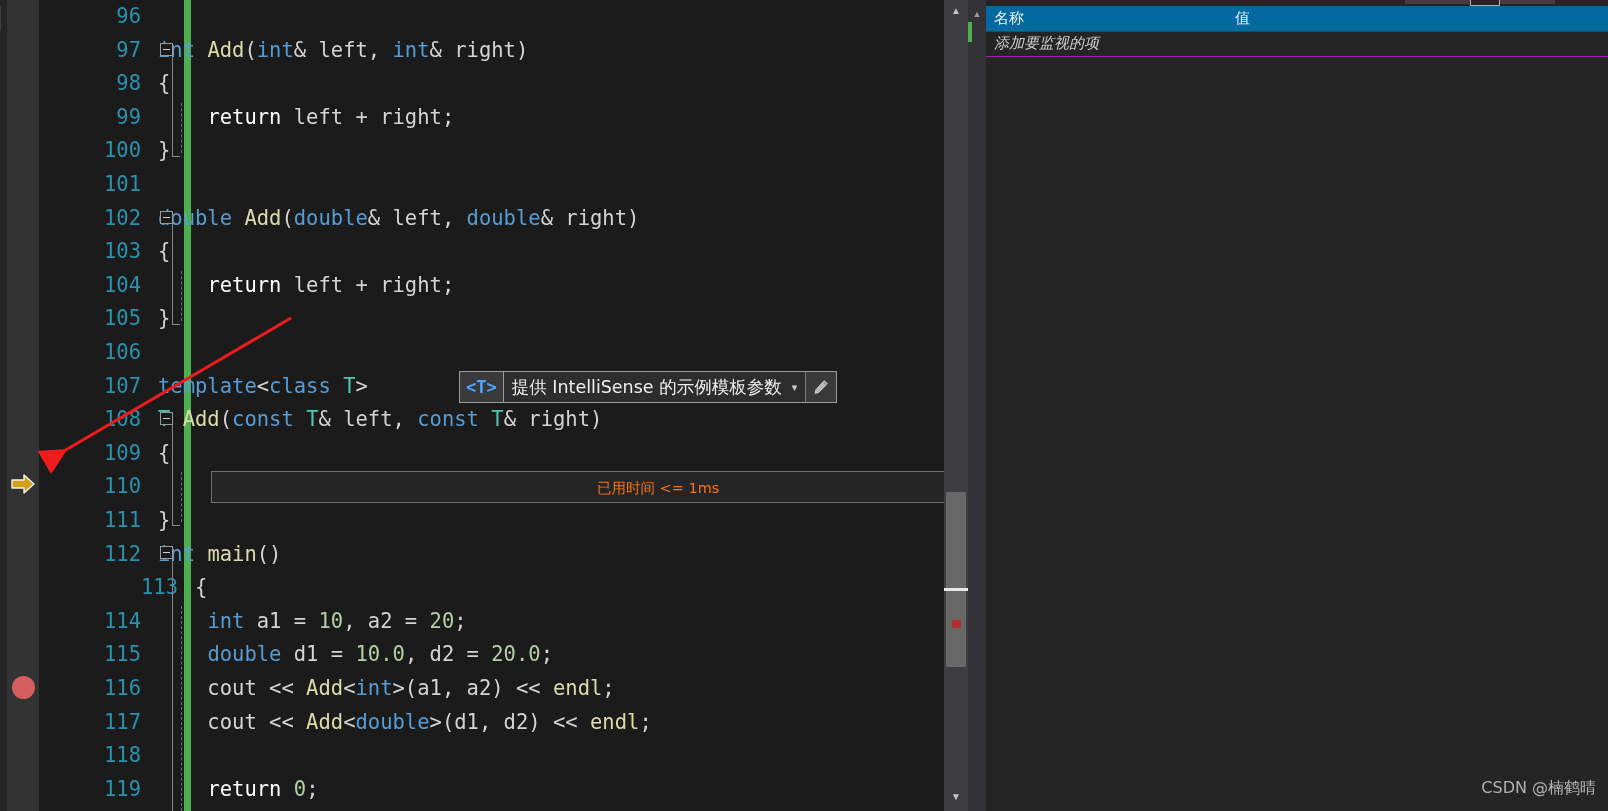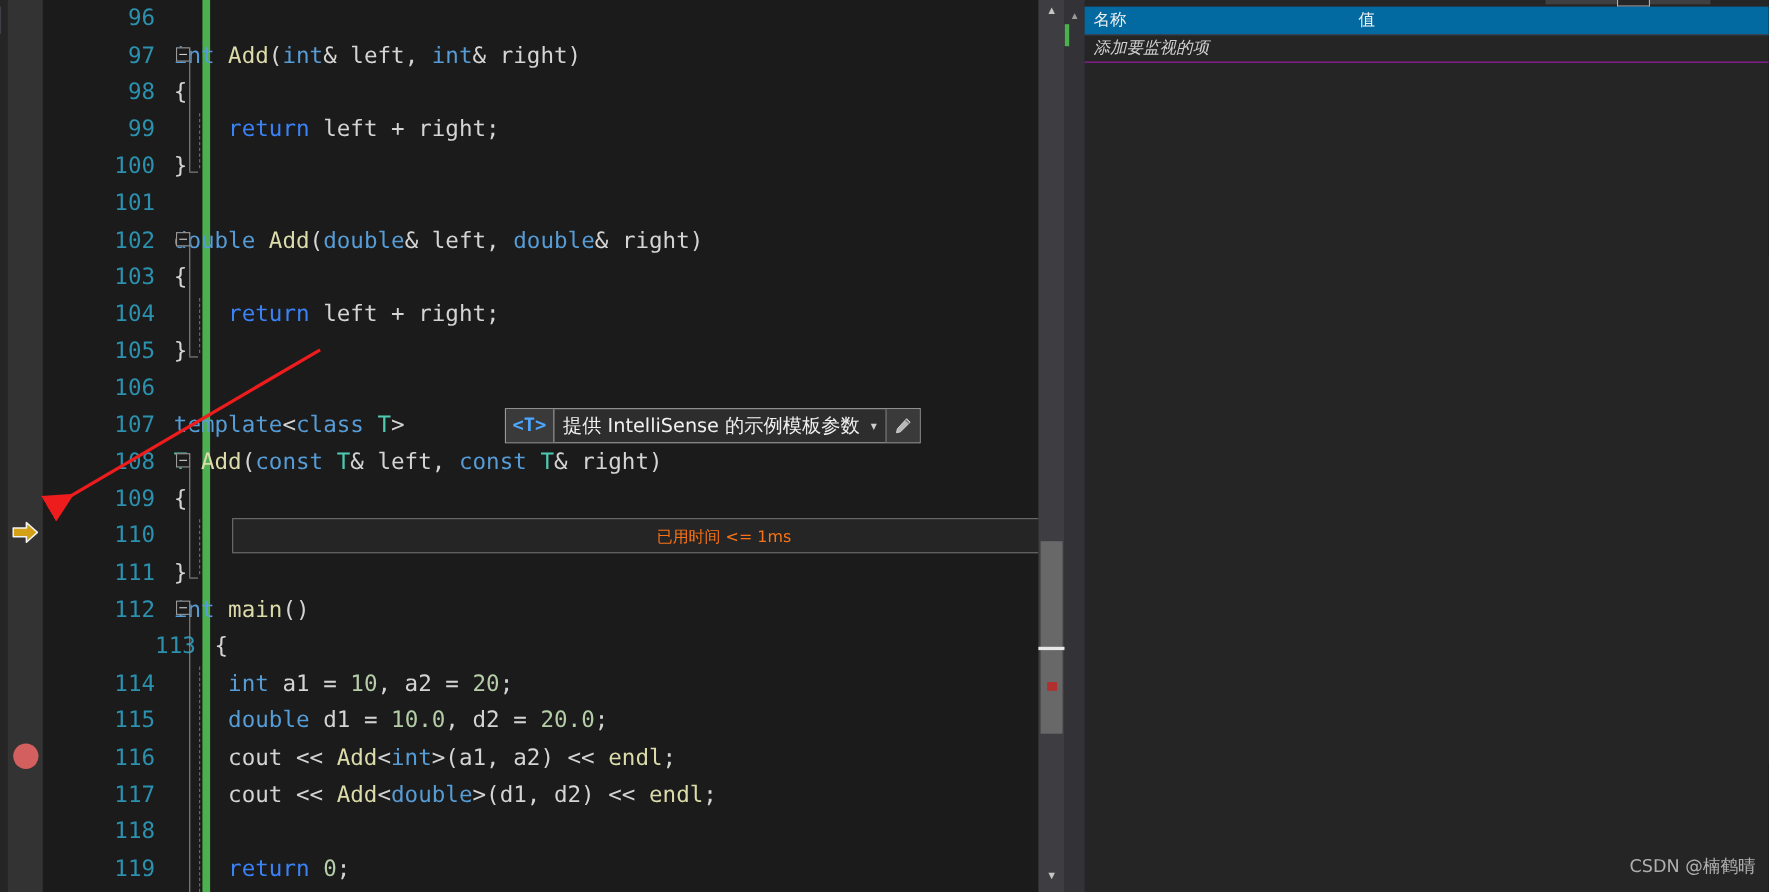--- a/index.html
+++ b/index.html
@@ -67,21 +67,21 @@
     left: 145px; top: 0;
     width: 7px; height: 811px;
     background: #4caf50;
   }
 
   
   .k  { color: #569cd6; }   
   .fn { color: #dcdcaa; }   
   .id { color: #d4d4d4; }   
   .ty { color: #4ec9b0; }   
-  .ct { color: #3b82f6; }   
+  .ct { color: #ffffff; }   
   .nm { color: #b5cea8; }
 
   
   .fold-box {
     position: absolute;
     width: 13px; height: 13px;
     border: 1px solid #9a9a9a;
     background: #1b1b1b;
     box-sizing: border-box;
   }

